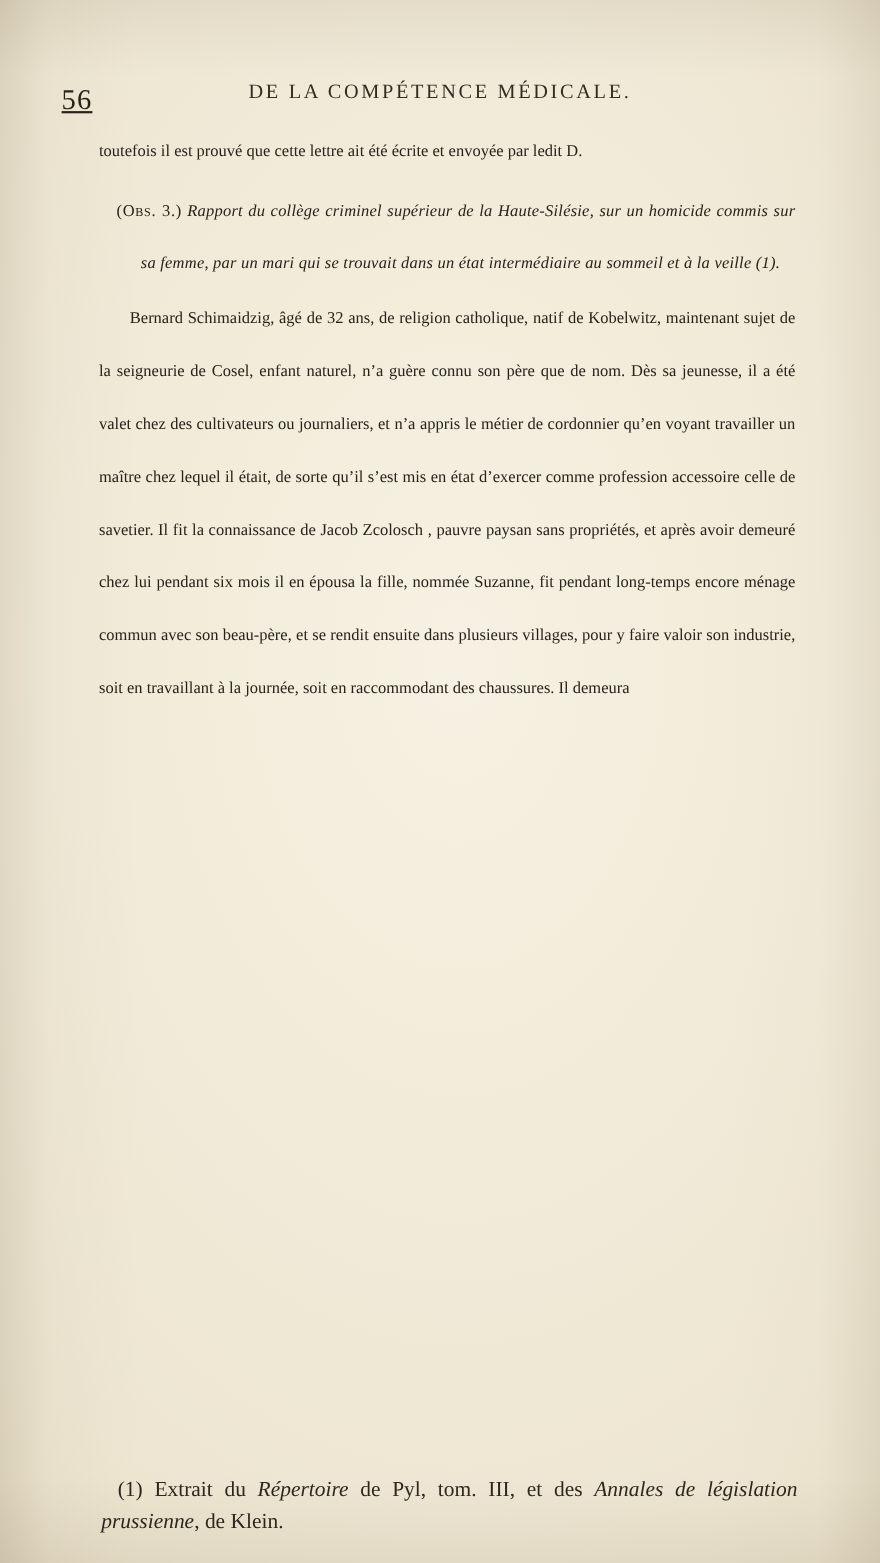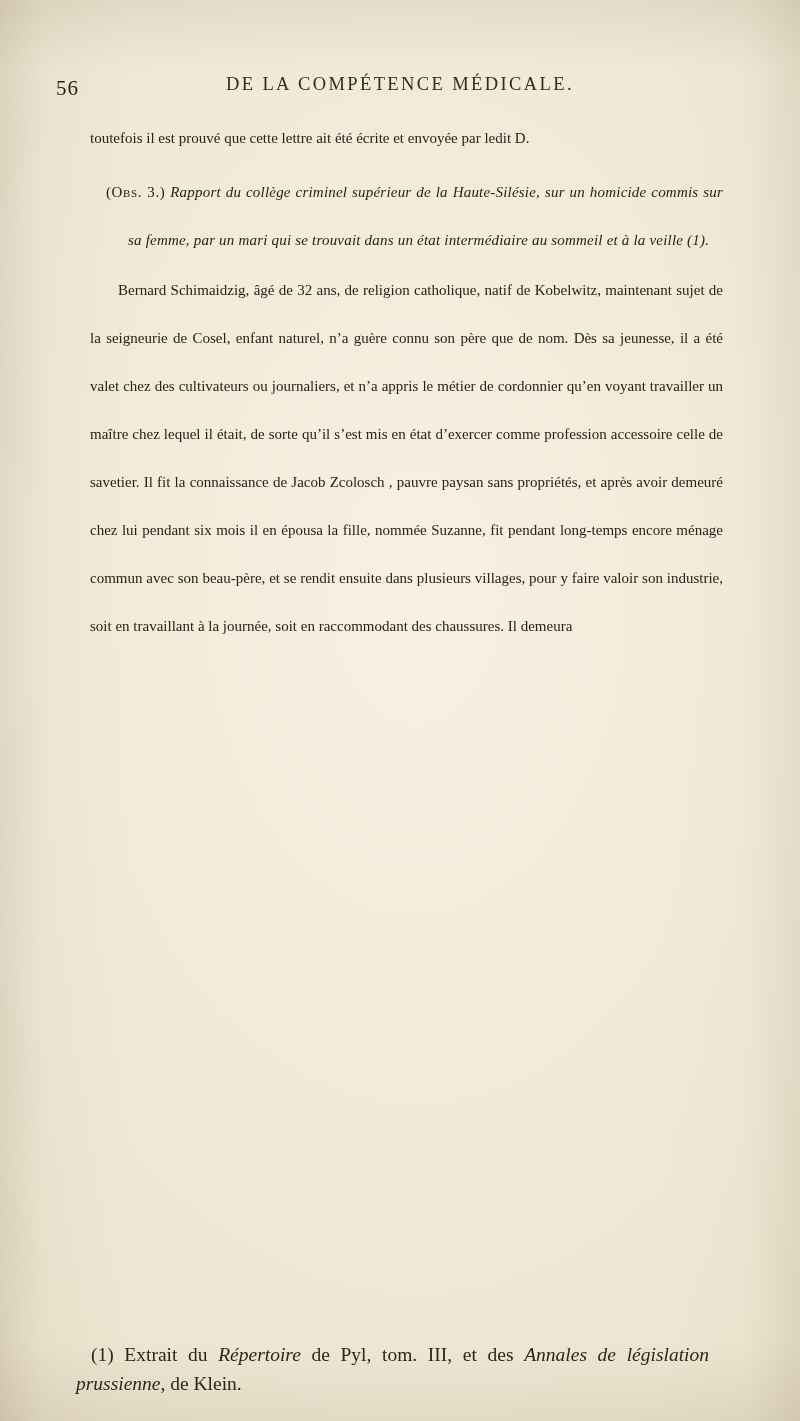--- a/index.html
+++ b/index.html
@@ -20,22 +20,23 @@
       #ebe2cc;
   }
   .header {
     position: absolute;
     top: 74px; left: 0; right: 0;
     height: 30px;
   }
   .page-num {
     position: absolute;
     left: 56px; top: 2px;
-    font-size: 21px;
+    font-size: 26px;
     letter-spacing: 1px;
+    text-decoration: underline;
   }
   .running-title {
     display: block;
     text-align: center;
     font-size: 18.5px;
     letter-spacing: 2.4px;
     color: #332b21;
   }
   .content {
     position: absolute;
@@ -52,21 +53,21 @@
     margin-top: 6px;
     margin-bottom: 2px;
     margin-left: 38px;
     text-indent: -22px;
     letter-spacing: 0.2px;
   }
   .it { font-style: italic; }
   .sc { font-variant: small-caps; letter-spacing: 0.6px; }
   .footnote {
     position: absolute;
-    left: 76px; top: 1320px;
+    left: 92px; top: 1320px;
     width: 633px;
     font-size: 19.5px;
     line-height: 29px;
     text-indent: 15px;
     text-align: justify;
     color: #2d261d;
   }
 </style>
 </head>
 <body>

